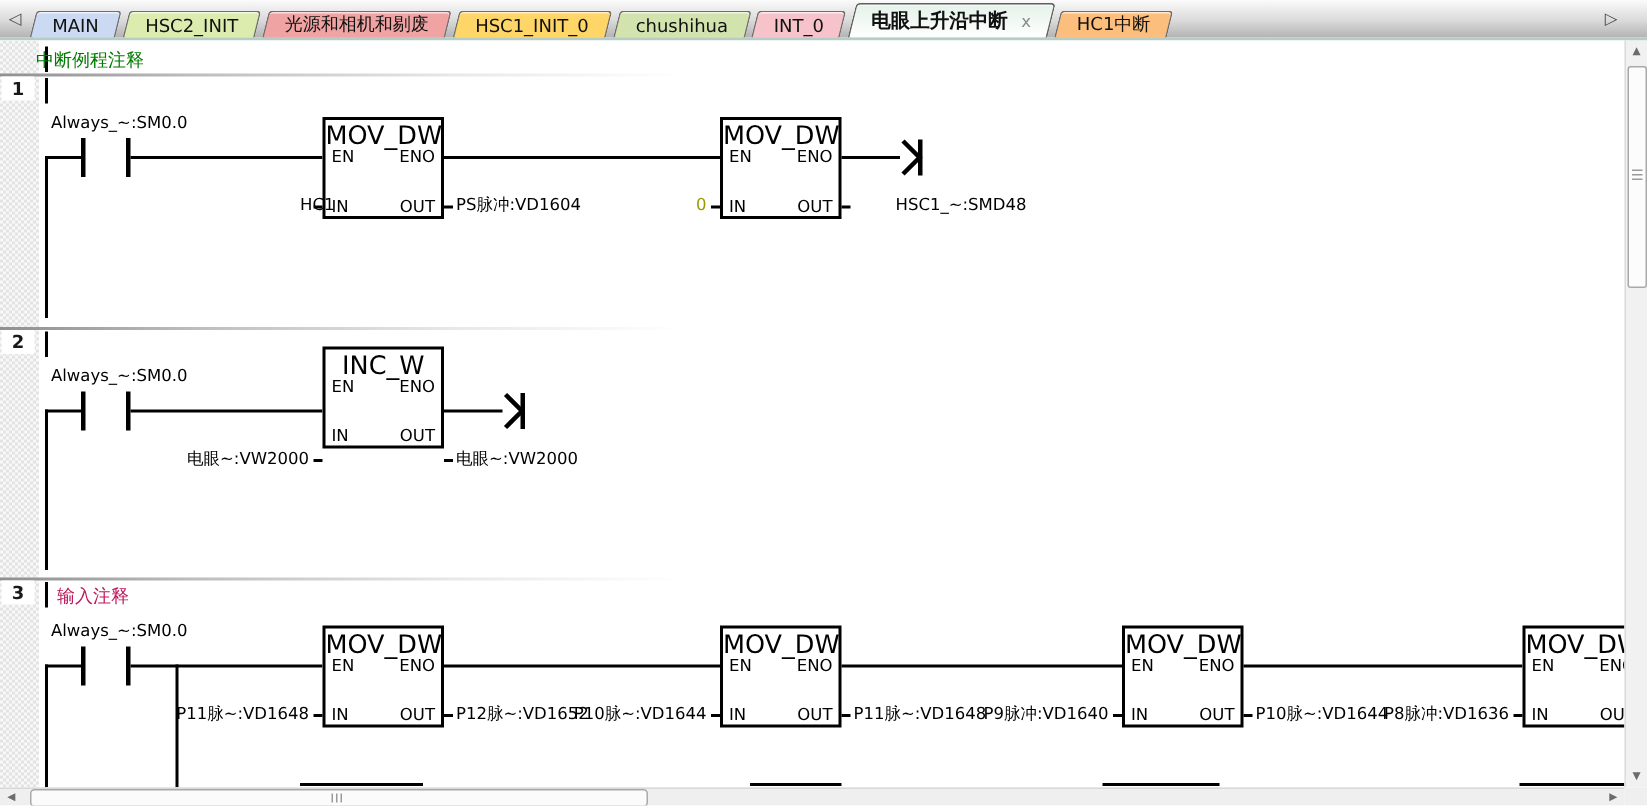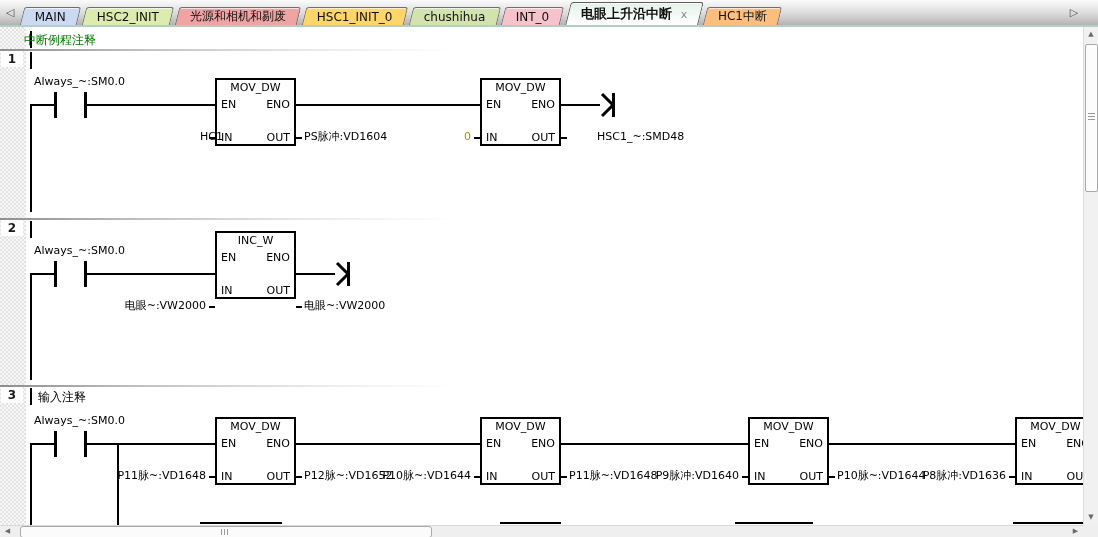--- a/index.html
+++ b/index.html
@@ -24,29 +24,29 @@
   .canvas{position:absolute;top:27px;left:0;width:1083px;height:498px;background:#fff;overflow:hidden;}
   .netmargin{position:absolute;left:0;top:0;width:26px;height:498px;
              background-image:conic-gradient(#e3e3e3 25%,#f8f8f8 0 50%,#e3e3e3 0 75%,#f8f8f8 0);
              background-size:4px 4px;}
   .ntile{position:absolute;left:1px;width:22px;height:16px;background:#fff;text-align:center;
          font-size:12px;font-weight:bold;color:#1a1a1a;line-height:16px;}
   .sep{position:absolute;left:0;width:1083px;height:2px;
        background:linear-gradient(90deg,#8f8f8f 0,#bdbdbd 12%,#e8e8e8 28%,rgba(232,232,232,0) 42%);}
   .cbar{position:absolute;width:2px;height:17px;background:#000;}
   .cmt{position:absolute;font-size:12px;color:#007a00;white-space:nowrap;}
-  .cmt.gray{color:#000000;}
+  .cmt.gray{color:#be185d;}
   .lbl{position:absolute;font-size:11px;color:#000;white-space:nowrap;line-height:14px;}
   .lbl.r{text-align:right;}
   .lbl.olive{color:#9b9b00;}
   .hl{position:absolute;height:2px;background:#000;}
   .vl{position:absolute;width:2px;background:#000;}
   .cbarv{position:absolute;width:3px;height:26px;background:#000;}
   .fbox{position:absolute;width:81px;height:68px;border:2px solid #000;background:#fff;box-sizing:border-box;}
-  .fbox .bt{position:absolute;top:1px;left:0;right:0;text-align:center;font-size:11px;}
+  .fbox .bt{position:absolute;top:1px;left:0;right:0;text-align:center;font-size:17px;}
   .pin{position:absolute;font-size:11px;line-height:13px;}
   .pin.en{left:4px;top:18px;} .pin.eno{right:4px;top:18px;}
   .pin.pin-in{left:4px;top:51px;} .pin.pin-out{right:4px;top:51px;}
   .arr{position:absolute;width:18px;height:28px;}
   
   .vsb{position:absolute;top:27px;right:0;width:15px;height:498px;background:#f1f1f1;border-left:1px solid #dcdcdc;box-sizing:border-box;}
   .vsb .btn{position:absolute;left:0;width:14px;height:15px;color:#6b6b6b;font-size:7px;text-align:center;line-height:15px;}
   .vsb .btn.up{top:0;} .vsb .btn.down{bottom:0;}
   .vsb .thumb{position:absolute;top:17px;left:1px;width:11px;height:146px;background:#fcfcfc;border:1px solid #a9a9a9;border-radius:2px;}
   .vsb .grip{position:absolute;top:68px;left:2px;width:7px;border-top:1px solid #9a9a9a;box-shadow:0 3px 0 #9a9a9a,0 6px 0 #9a9a9a;}

